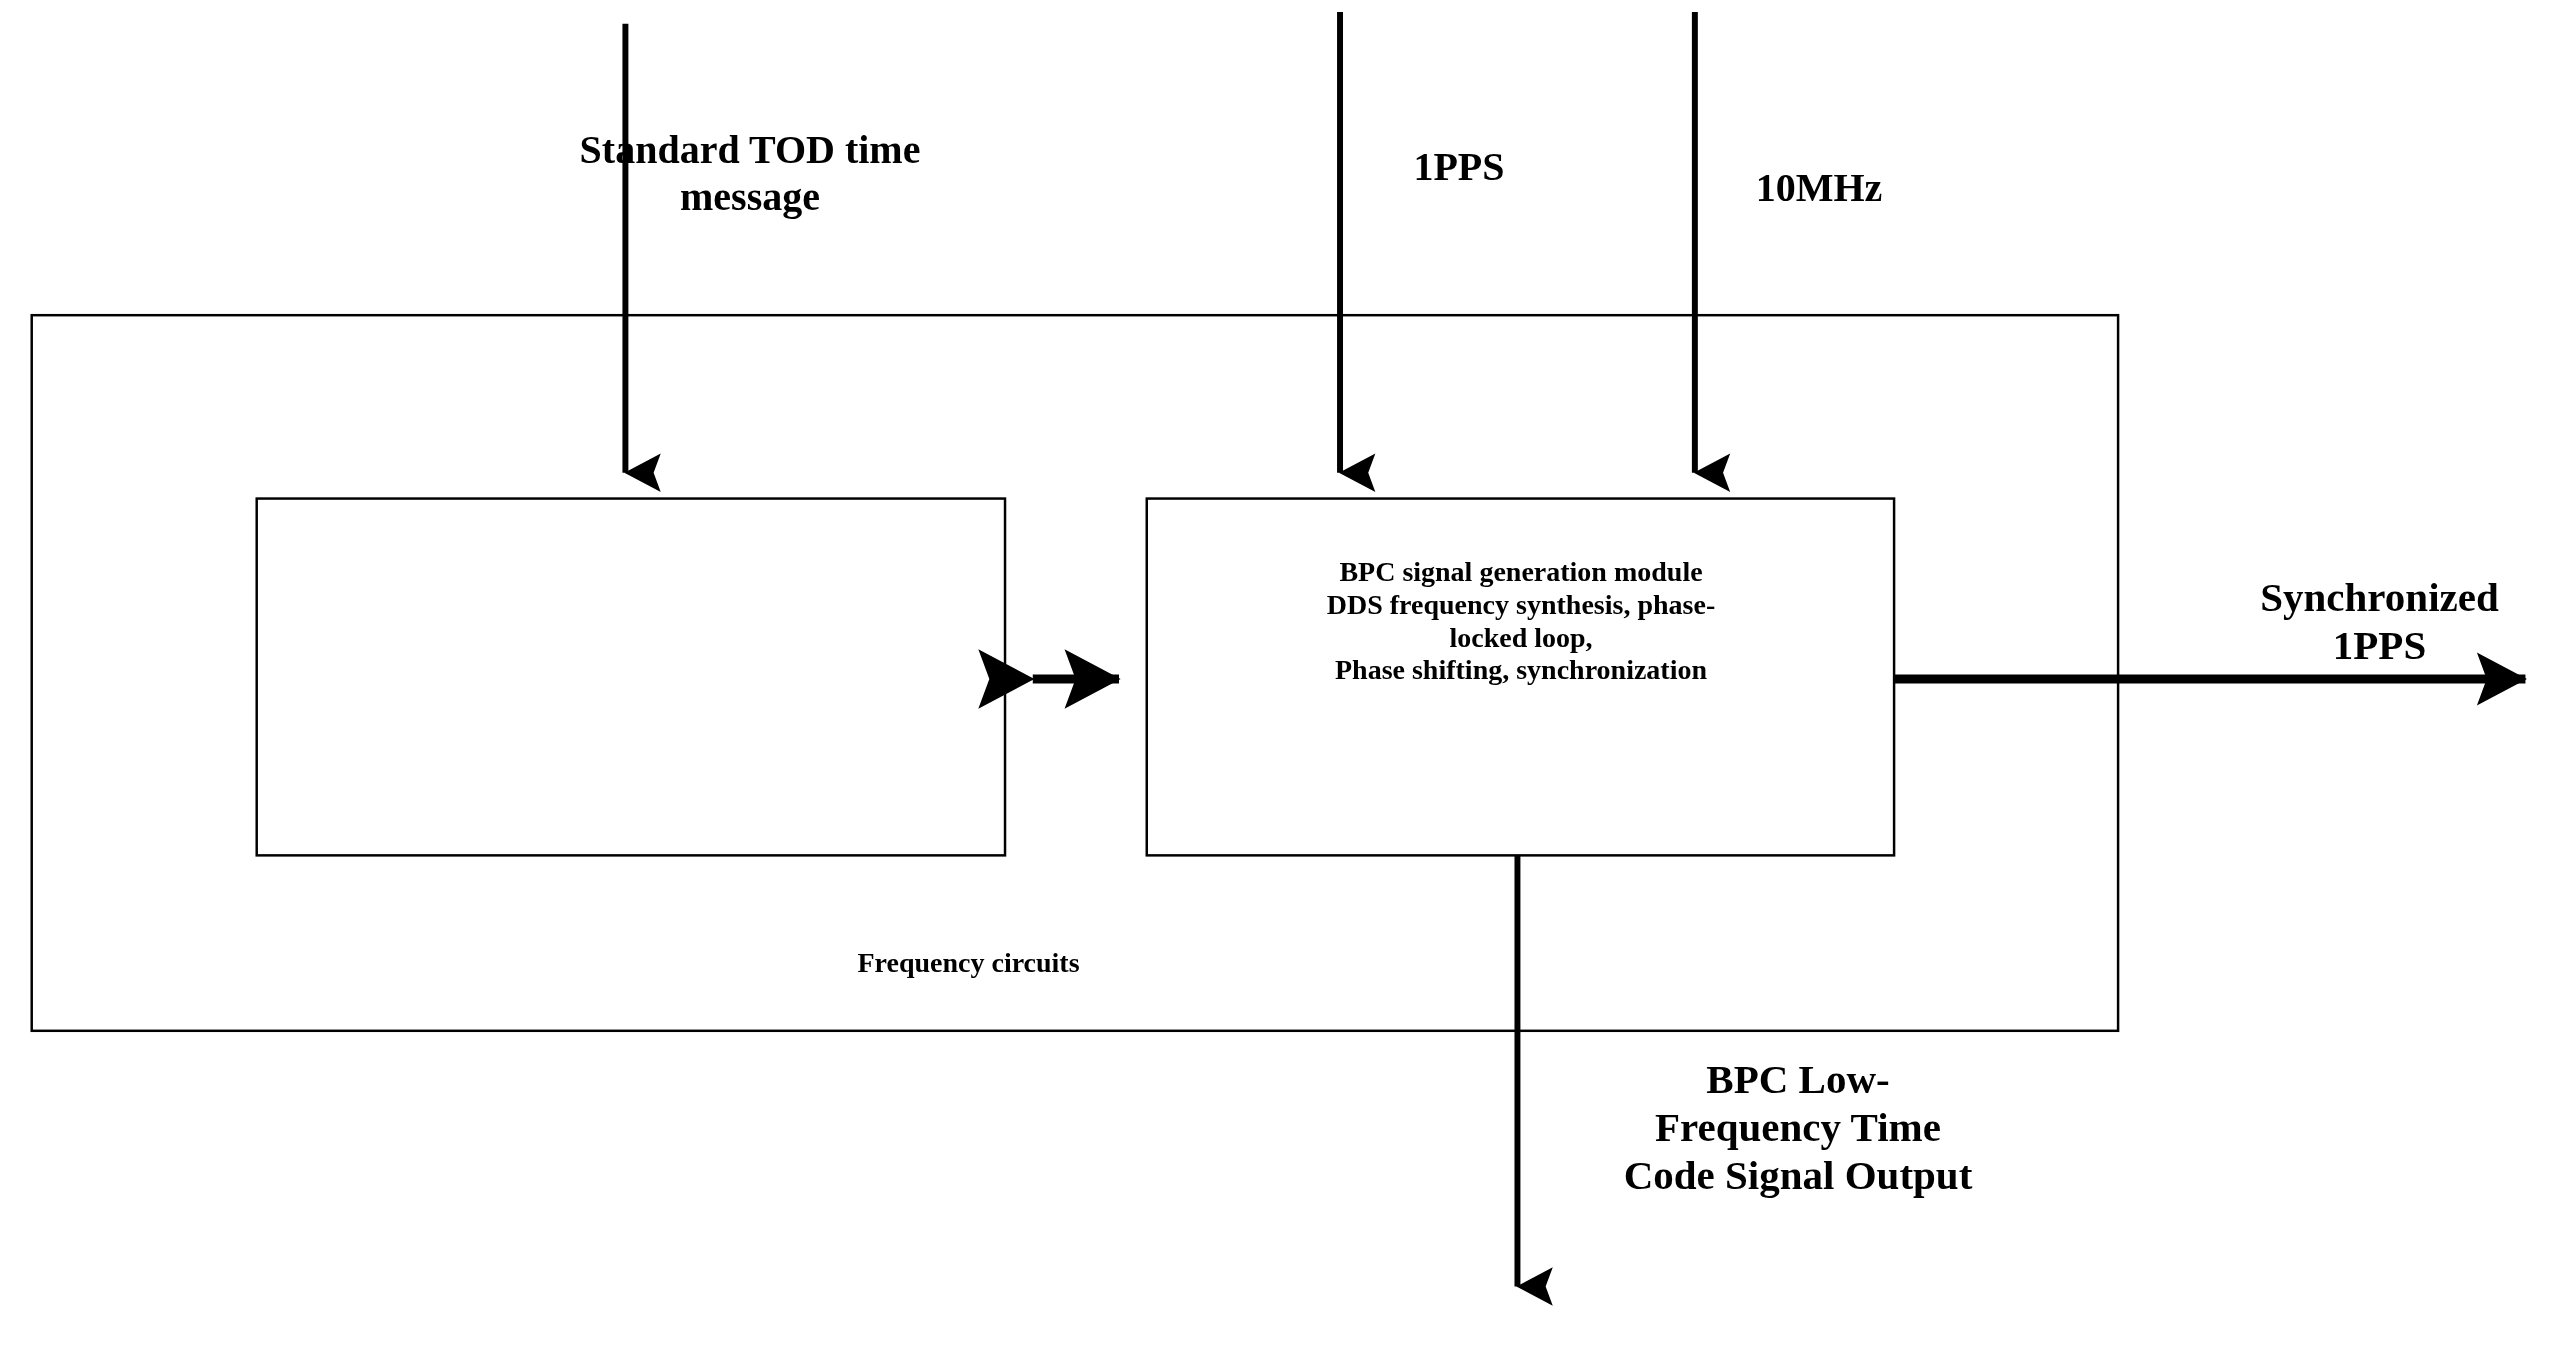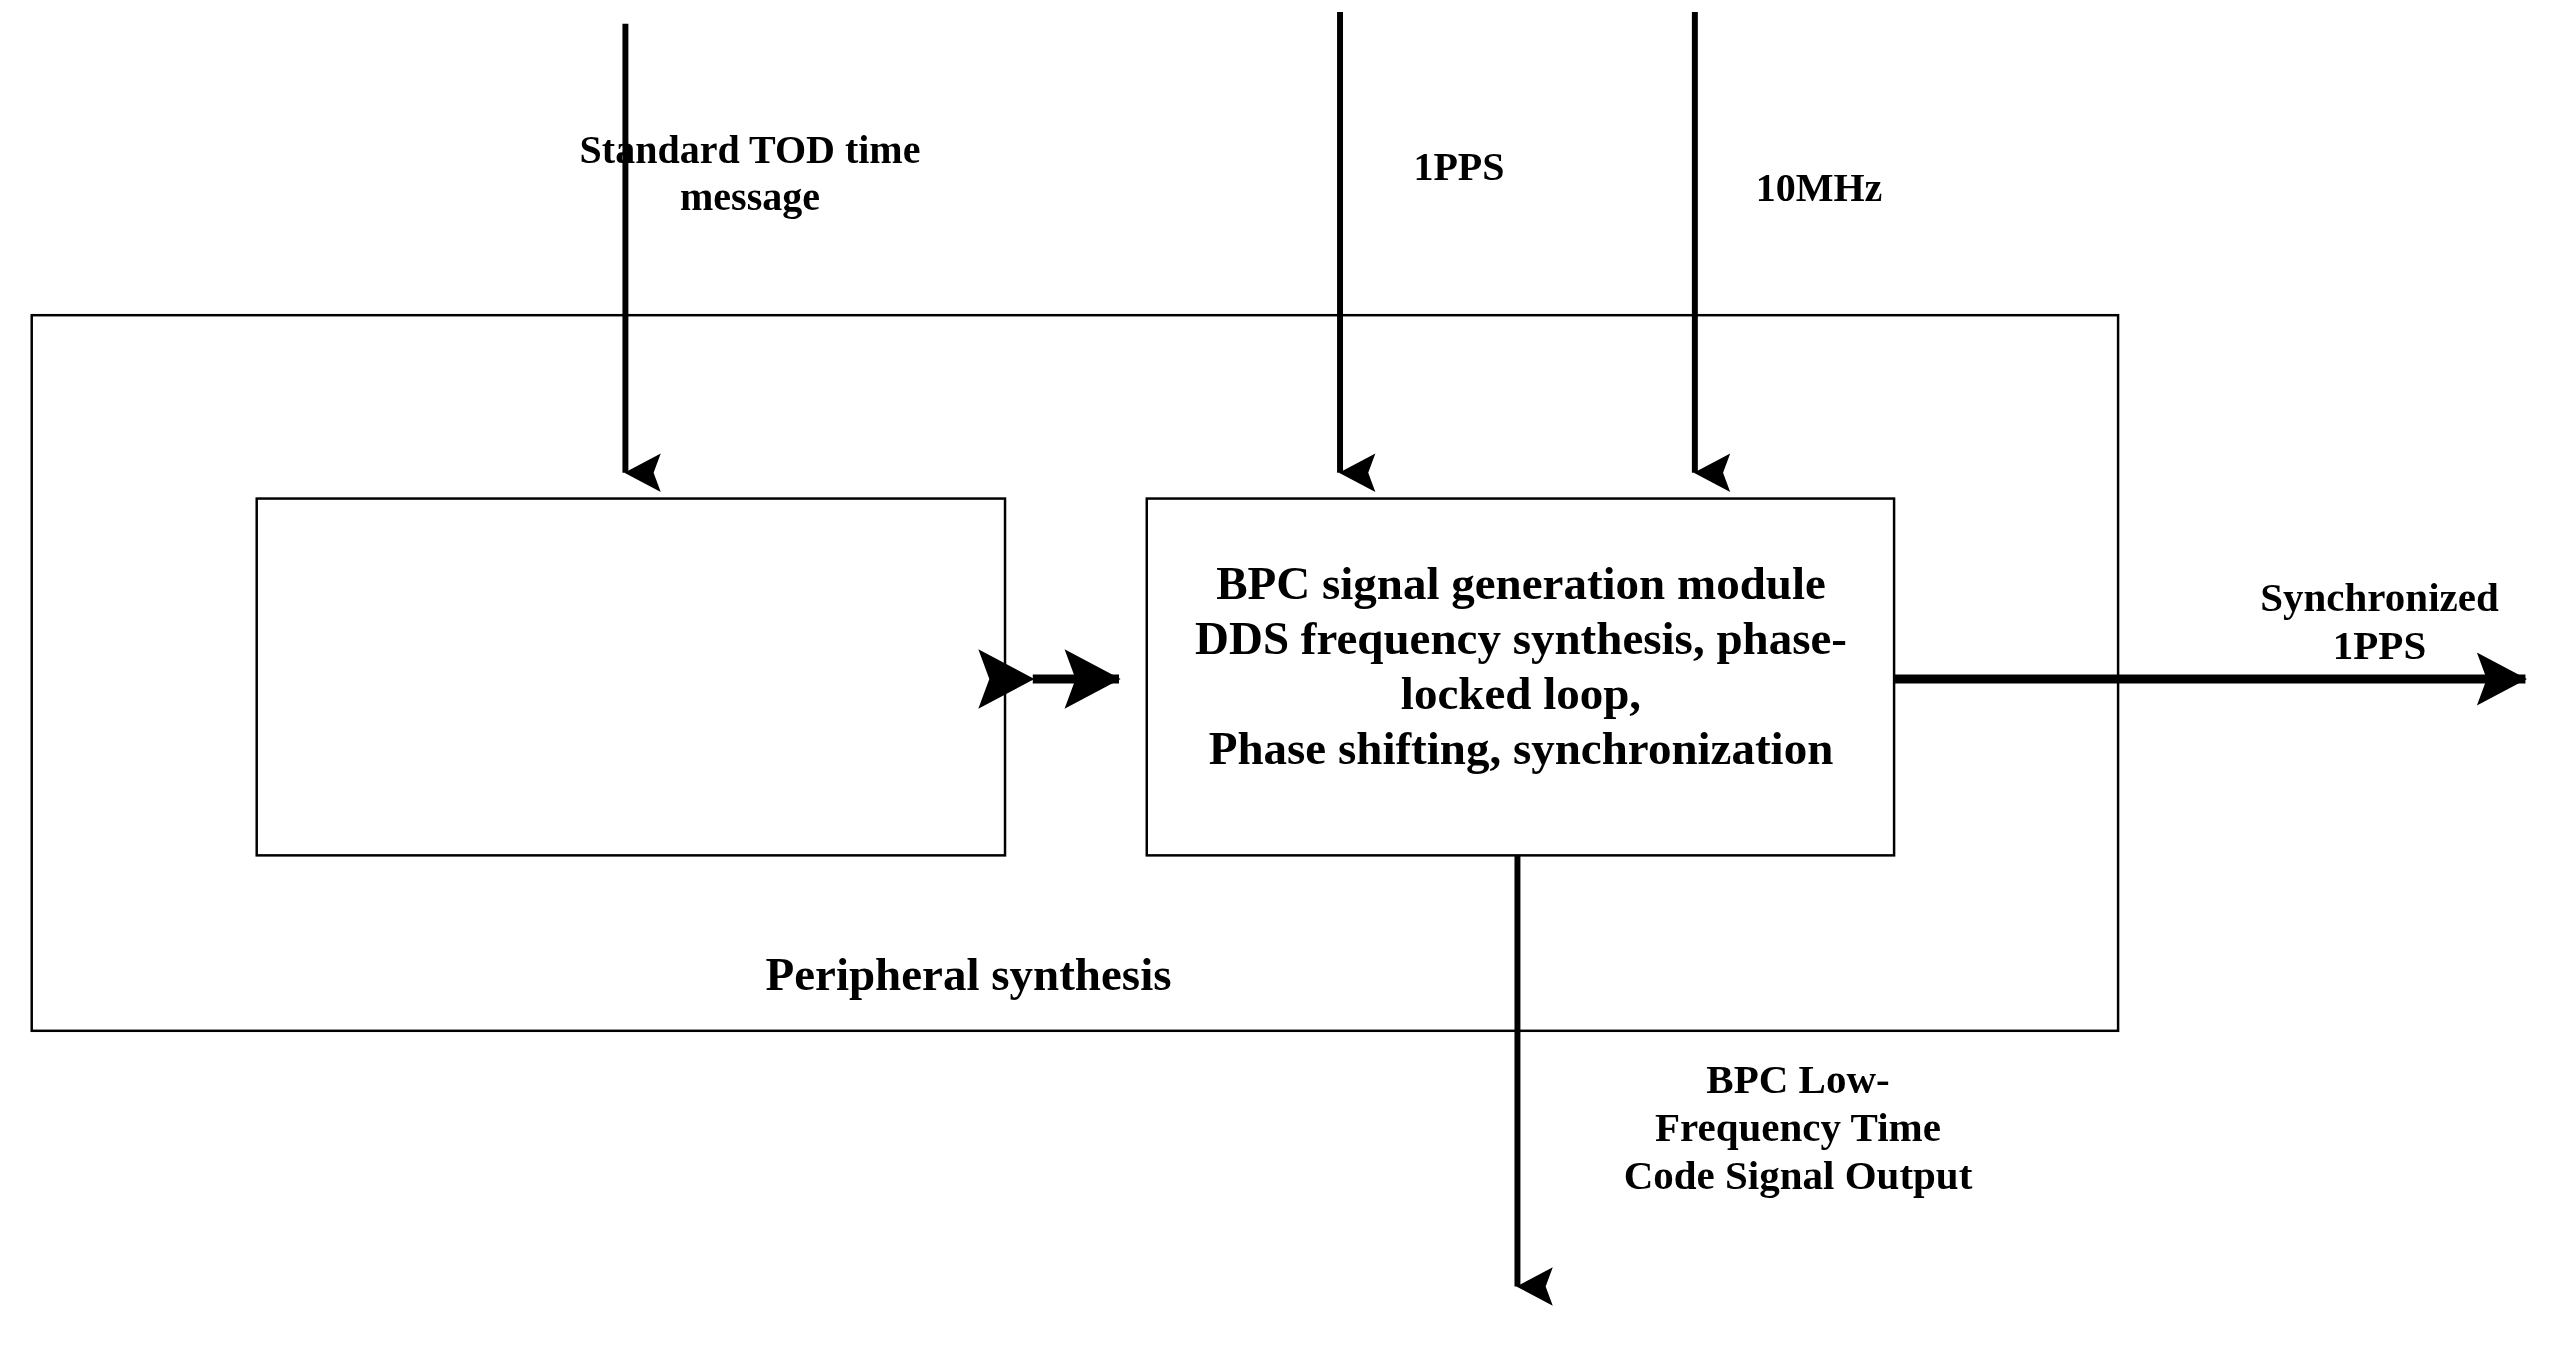--- a/index.html
+++ b/index.html
@@ -49,21 +49,21 @@
   }
   .lbl {
     position: absolute;
     text-align: center;
     line-height: 1.17;
     color: #000000;
     white-space: pre-line;
     font-weight: 700;
   }
   .lbl-52 { font-size: 40px; }
-  .lbl-box { font-size: 47px; }
+  .lbl-box { font-size: 28px; }
   .lbl-big { font-size: 41px; }
 </style>
 </head>
 <body>
 
 <div id="diagram-root">
 
   <svg class="diagram-canvas" viewBox="0 0 2599 1358" xmlns="http://www.w3.org/2000/svg">
     <defs>
       <marker id="arrow-down" viewBox="0 0 12 12" refX="6" refY="10.5" markerWidth="7.2" markerHeight="7.2" orient="auto-start-reverse">
@@ -105,21 +105,21 @@
   <div class="lbl lbl-52" style="left:1365px; top:144px; width:188px;">1PPS</div>
 
   <div class="lbl lbl-52" style="left:1710px; top:144px; width:218px;margin-top:21px;">10MHz</div>
 
 
   <div class="lbl lbl-box" style="left:1157px; top:556px; width:728px;">BPC signal generation module
 DDS frequency synthesis, phase-
 locked loop,
 Phase shifting, synchronization</div>
 
-  <div class="lbl lbl-box" style="left:691px; top:947px; width:555px;">Peripheral synthesis</div>
+  <div class="lbl lbl-box" style="left:691px; top:947px; width:555px;">Frequency circuits</div>
 
   <div class="lbl lbl-big" style="left:2198px; top:574px; width:363px;">Synchronized
 1PPS</div>
 
   <div class="lbl lbl-big" style="left:1582px; top:1056px; width:432px;">BPC Low-
 Frequency Time
 Code Signal Output</div>
 
 </div>
 

